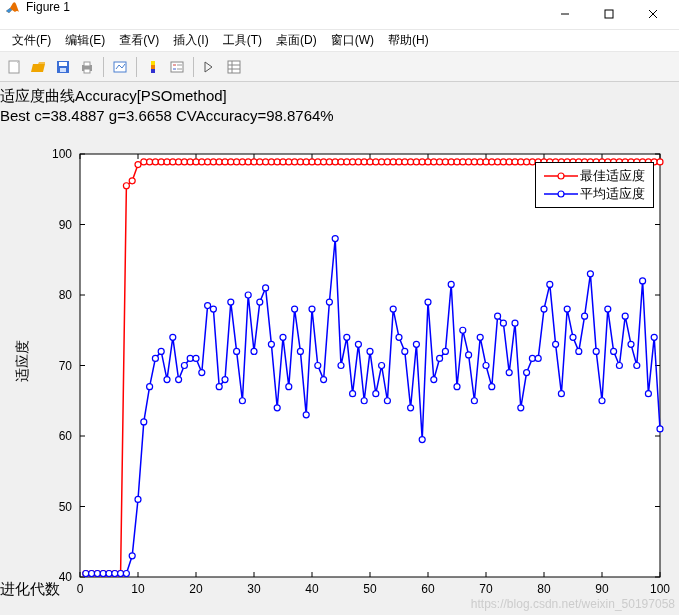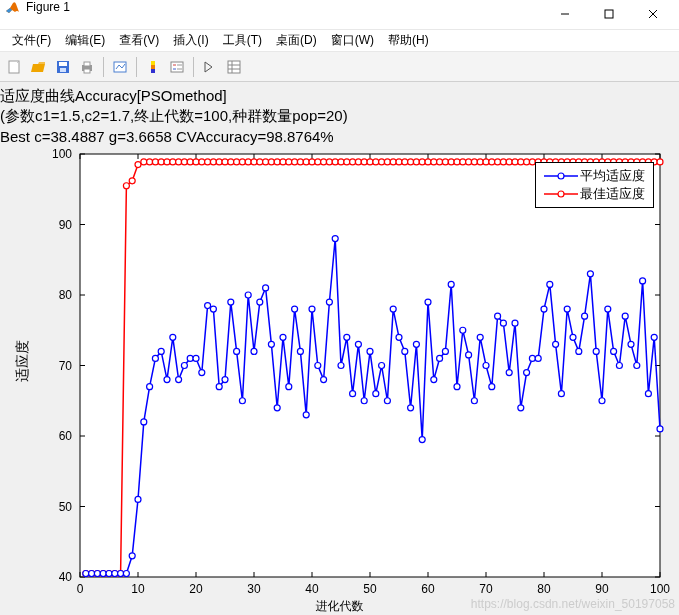--- a/index.html
+++ b/index.html
@@ -9,21 +9,21 @@
   .titlebar .title { flex: 1; font-size: 12px; color: #000; }
   .titlebar .wbtn { width: 44px; height: 28px; display: flex; align-items: center; justify-content: center; color: #000; }
   .menubar { height: 22px; display: flex; align-items: flex-end; padding: 0 6px; gap: 2px; border-bottom: 1px solid #e8e8e8; background: #fff; }
   .menu-item { padding: 2px 6px; font-size: 12px; color: #000; }
   .toolbar { height: 30px; display: flex; align-items: center; padding: 0 4px; gap: 2px; background: #f4f4f4; border-bottom: 1px solid #d0d0d0; }
   .tbtn { width: 22px; height: 22px; border: 1px solid transparent; display: flex; align-items: center; justify-content: center; }
   .tsep { width: 1px; height: 20px; background: #c0c0c0; margin: 0 3px; }
   .figure-area { position: relative; width: 679px; height: 533px; background: #f0f0f0; }
   svg.chart { position: absolute; left: 0; top: 0; }
   .axis-label-y { position: absolute; left: 14px; top: 300px; transform: rotate(-90deg); transform-origin: left top; font-size: 14px; }
-  .axis-label-x { position: absolute; bottom: 0; left: 0; width: 100%; text-align: center; font-size: 12px; }
+  .axis-label-x { position: absolute; bottom: 16px; left: 0; width: 100%; text-align: left; font-size: 15px; }
   .titles { position: absolute; top: 4px; left: 0; width: 100%; text-align: left; font-size: 15px; line-height: 1.35; color: #000; }
   .legend { position: absolute; background: #fff; border: 1px solid #000; padding: 4px 8px; font-size: 13px; }
   .legend-row { display: flex; align-items: center; gap: 2px; height: 18px; }
   .legend-line { width: 34px; height: 12px; }
   .watermark { position: absolute; right: 4px; bottom: 4px; color: #ccc; font-size: 12px; pointer-events: none; }
 </style>
 </head>
 <body>
 
 <div class="titlebar">
@@ -126,21 +126,20 @@
         <line x1="2" y1="6" x2="14" y2="6" stroke="#888"></line>
         <line x1="2" y1="10" x2="14" y2="10" stroke="#888"></line>
         <line x1="6" y1="2" x2="6" y2="14" stroke="#888"></line>
       </svg>
     </div>
 </div>
 
 <div class="figure-area">
   <div class="titles">
     <div>适应度曲线Accuracy[PSOmethod]</div>
-    <div>(参数c1=1.5,c2=1.7,终止代数=100,种群数量pop=20)</div>
     <div>Best c=38.4887 g=3.6658 CVAccuracy=98.8764%</div>
   </div>
 
   <svg class="chart" id="chart-svg" width="679" height="533">
       <rect x="80" y="72" width="580" height="423" fill="#fff" stroke="#000" stroke-width="1"></rect>
       <line x1="80" y1="495" x2="80" y2="490" stroke="#000"></line>
       <line x1="80" y1="72" x2="80" y2="77" stroke="#000"></line>
       <text x="80" y="511" text-anchor="middle" font-size="12" fill="#000">0</text>
       <line x1="138" y1="495" x2="138" y2="490" stroke="#000"></line>
       <line x1="138" y1="72" x2="138" y2="77" stroke="#000"></line>
@@ -396,28 +395,28 @@
       <circle cx="654.2" cy="255.3" r="3" fill="#fff" stroke="#0000ff" stroke-width="1.2"></circle>
       <circle cx="660" cy="346.95000000000005" r="3" fill="#fff" stroke="#0000ff" stroke-width="1.2"></circle>
     </svg>
 
   <div class="axis-label-y">适应度</div>
   <div class="axis-label-x">进化代数</div>
 
   <div class="legend" id="legend" style="right: 25px; top: 80px;">
       <div class="legend-row">
         <svg width="34" height="12" class="legend-line">
+          <line x1="0" y1="6" x2="34" y2="6" stroke="#ff0000" stroke-width="1.5"></line>
+          <circle cx="17" cy="6" r="3" fill="#fff" stroke="#ff0000" stroke-width="1.2"></circle>
+        </svg>
+        <span>最佳适应度</span>
+      </div>
+      <div class="legend-row">
+        <svg width="34" height="12" class="legend-line">
           <line x1="0" y1="6" x2="34" y2="6" stroke="#0000ff" stroke-width="1.5"></line>
           <circle cx="17" cy="6" r="3" fill="#fff" stroke="#0000ff" stroke-width="1.2"></circle>
         </svg>
         <span>平均适应度</span>
       </div>
-      <div class="legend-row">
-        <svg width="34" height="12" class="legend-line">
-          <line x1="0" y1="6" x2="34" y2="6" stroke="#ff0000" stroke-width="1.5"></line>
-          <circle cx="17" cy="6" r="3" fill="#fff" stroke="#ff0000" stroke-width="1.2"></circle>
-        </svg>
-        <span>最佳适应度</span>
-      </div>
     </div>
 
   <div class="watermark">https://blog.csdn.net/weixin_50197058</div>
 </div>
 
 </body></html>

